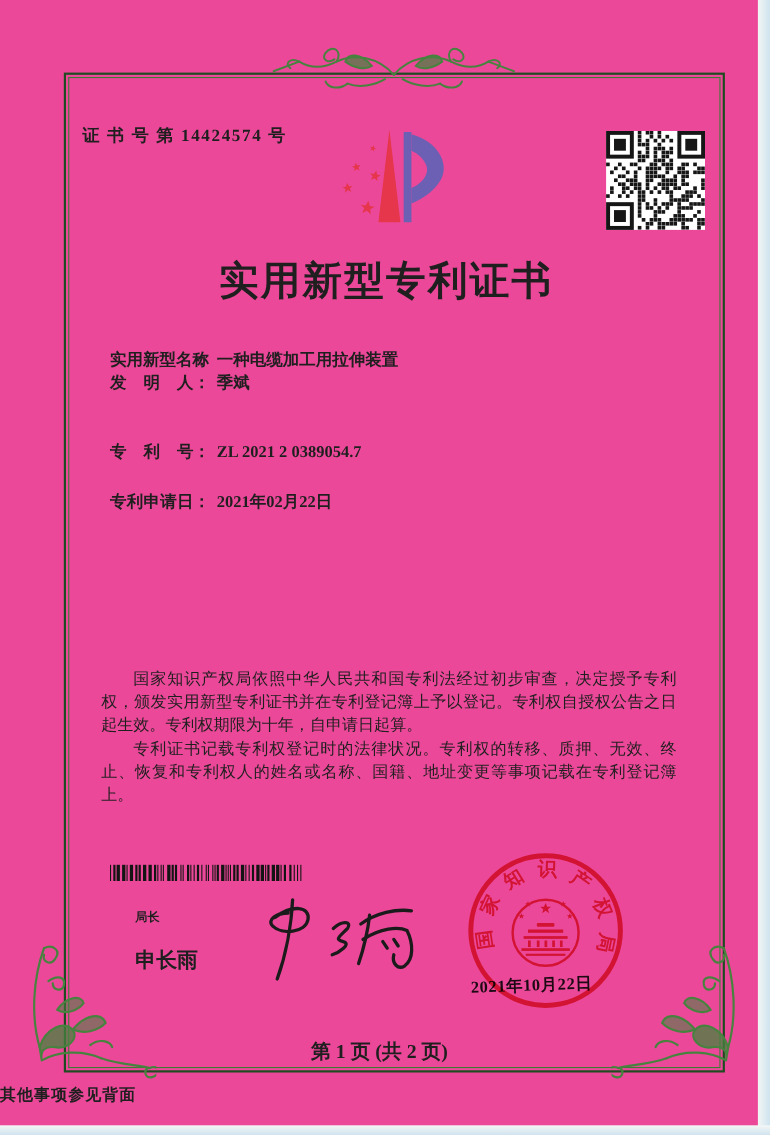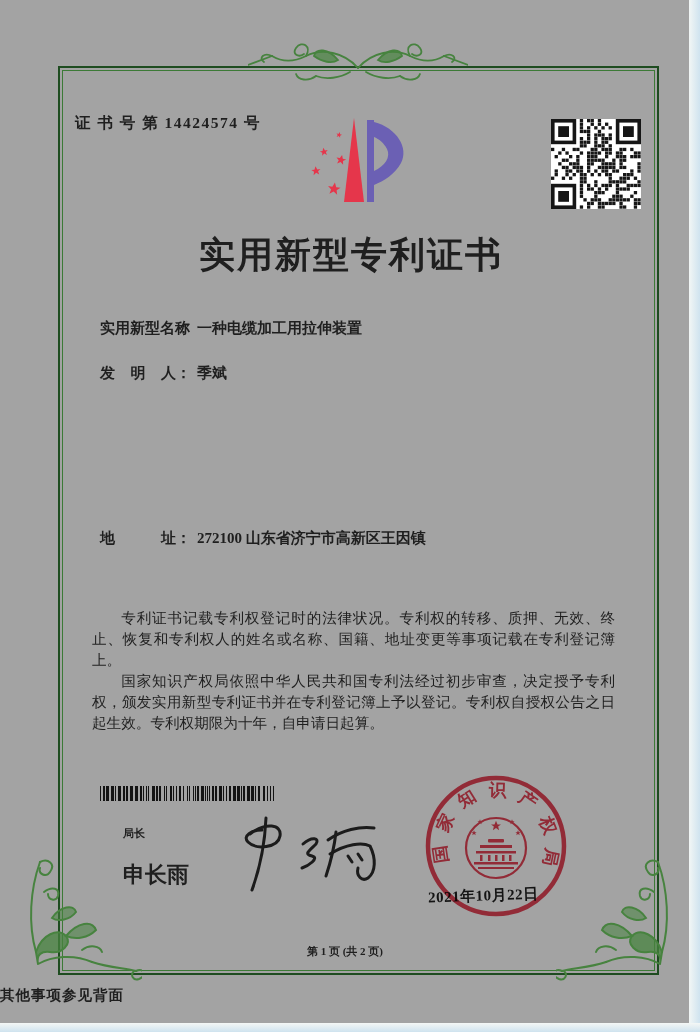--- a/index.html
+++ b/index.html
@@ -1,21 +1,21 @@
 <!DOCTYPE html>
 <html style="--seal-red: #e23448; --border-green: #1e4c20; --ornament-green: #47833f; --logo-purple: #6b60b4; --logo-red: #e5364b; --text-black: #1f1f1f; --edge-blue: #cfe3ef;"><head>
 <meta charset="utf-8">
 <style>
   html,body{margin:0;padding:0;background:#ffffff;}
   :root{
     --seal-red:#e23448; --border-green:#1e4c20; --ornament-green:#47833f;
     --logo-purple:#6b60b4; --logo-red:#e5364b; --text-black:#1f1f1f; --edge-blue:#cfe3ef;
   }
   .page{
-    position:relative;width:700px;height:1032px;background:#a3a3a3;overflow:hidden;
+    position:relative;width:700px;height:1032px;background:#ec4899;overflow:hidden;
     font-family:"Liberation Serif","DejaVu Serif",serif;color:var(--text-black);
   }
   .edge-right{position:absolute;right:0;top:0;width:11px;height:1032px;
     background:linear-gradient(to right,#f2f6f5,var(--edge-blue));}
   .edge-bottom{position:absolute;left:0;bottom:0;width:700px;height:9px;
     background:linear-gradient(to bottom,#f4f7f5,var(--edge-blue));}
   .border-outer{position:absolute;left:58px;top:66px;width:597px;height:905px;
     border:2.5px solid var(--border-green);}
   .border-inner{position:absolute;left:2px;top:2px;right:2px;bottom:2px;
     border:1px solid #3c7a36;}
@@ -30,28 +30,28 @@
   .flabel{display:inline-block;width:76px;text-align:justify;text-align-last:justify;
     vertical-align:bottom;}
   .fval{margin-left:6px;text-align:right;}
   .grant2{position:absolute;left:257px;top:0;}
   .paras{position:absolute;left:92px;top:608px;width:523px;font-size:14.6px;
     line-height:21px;text-align:justify;font-weight:500;}
   .paras p{margin:0;text-indent:2em;}
   .barcode{position:absolute;left:100px;top:786px;}
   .sig-title{position:absolute;left:123px;top:826px;font-size:11px;font-weight:700;
     font-family:"Liberation Sans","DejaVu Sans",sans-serif;}
-  .sig-name{position:absolute;left:123px;top:860px;font-size:22px;font-weight:700;
+  .sig-name{position:absolute;left:123px;top:860px;font-size:19px;font-weight:700;
     font-family:"Liberation Sans","DejaVu Sans",sans-serif;}
   .signature{position:absolute;left:208px;top:806px;}
   .seal{position:absolute;left:418px;top:768px;mix-blend-mode:multiply;}
   .seal-date{position:absolute;left:428px;top:886px;width:140px;font-size:15px;
     font-weight:700;letter-spacing:0.5px;transform:rotate(-2deg);mix-blend-mode:multiply;}
   .page-info{position:absolute;left:0;top:944px;width:690px;text-align:center;
-    font-size:11px;font-weight:600;}
+    font-size:18px;font-weight:600;}
   .back-note{position:absolute;left:0;top:986px;width:690px;
     font-size:14.5px;font-weight:600;letter-spacing:1px;}
   .orn{position:absolute;}
   svg text{font-family:"Liberation Serif","DejaVu Serif",serif;}
 </style>
 </head>
 <body>
 
 <div class="page">
 
@@ -344,30 +344,33 @@
       <rect x="0" y="64.8" width="25.2" height="25.2" fill="#161616"></rect>
       <rect x="3.6" y="68.4" width="18" height="18" fill="#ffffff"></rect>
       <rect x="7.2" y="72" width="10.8" height="10.8" fill="#161616"></rect>
     </svg>
 
   <div class="title">实用新型专利证书</div>
 
   <div class="field" style="top:319px">
     <span class="flabel">实用新型名称</span><span>：</span><span class="fval">一种电缆加工用拉伸装置</span>
   </div>
-  <div class="field" style="top:364px">
+  <div class="field" style="top:340px">
     <span class="flabel">发明人</span><span>：</span><span class="fval">季斌</span>
   </div>
-  <div class="field" style="top:529px">
-    <span class="flabel">地址</span><span>：</span><span class="fval">272100 山东省济宁市高新区王因镇</span>
+  <div class="field" style="top:402px">
+    <span class="flabel">专利号</span><span>：</span><span class="fval">ZL 2021 2 0389054.7</span>
+  </div>
+  <div class="field" style="top:448px">
+    <span class="flabel">专利申请日</span><span>：</span><span class="fval">2021年02月22日</span>
   </div>
 
   <div class="paras">
+    <p>国家知识产权局依照中华人民共和国专利法经过初步审查，决定授予专利权，颁发实用新型专利证书并在专利登记簿上予以登记。专利权自授权公告之日起生效。专利权期限为十年，自申请日起算。</p>
     <p>专利证书记载专利权登记时的法律状况。专利权的转移、质押、无效、终止、恢复和专利权人的姓名或名称、国籍、地址变更等事项记载在专利登记簿上。</p>
-    <p>国家知识产权局依照中华人民共和国专利法经过初步审查，决定授予专利权，颁发实用新型专利证书并在专利登记簿上予以登记。专利权自授权公告之日起生效。专利权期限为十年，自申请日起算。</p>
   </div>
 
   <svg id="barcode-svg" class="barcode" width="178" height="15" viewBox="0 0 178 15">
       <rect x="0" y="0" width="1" height="15" fill="#141414"></rect>
       <rect x="3" y="0" width="2" height="15" fill="#141414"></rect>
       <rect x="6" y="0" width="3" height="15" fill="#141414"></rect>
       <rect x="11" y="0" width="3" height="15" fill="#141414"></rect>
       <rect x="15" y="0" width="1" height="15" fill="#141414"></rect>
       <rect x="18" y="0" width="3" height="15" fill="#141414"></rect>
       <rect x="23" y="0" width="2" height="15" fill="#141414"></rect>

